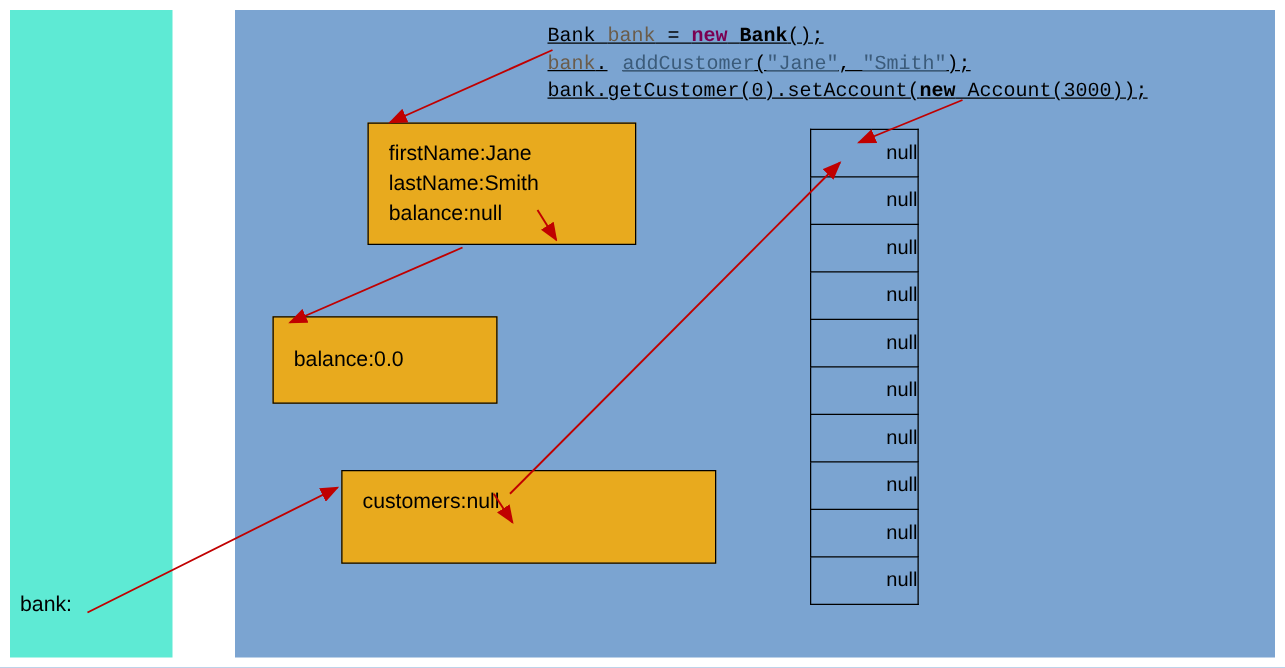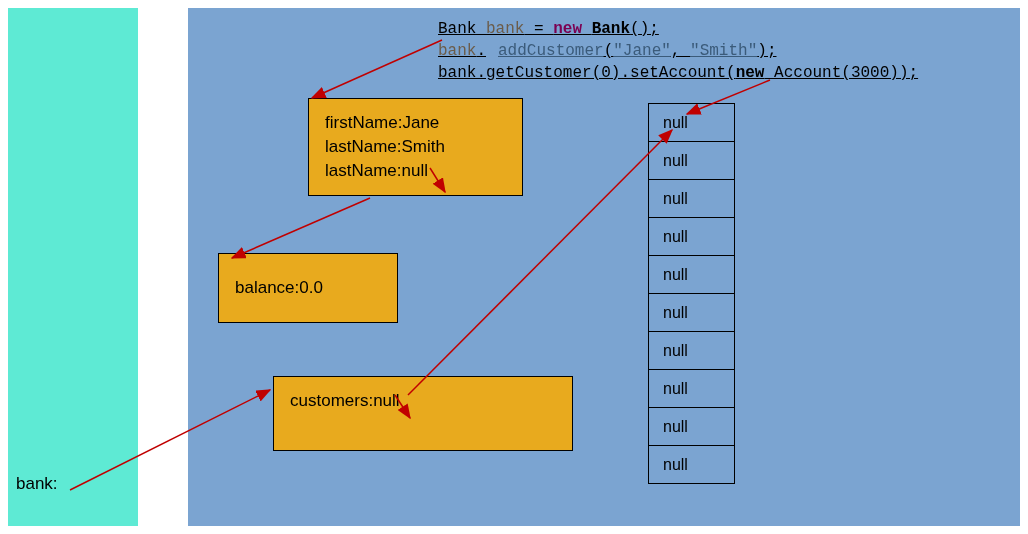--- a/index.html
+++ b/index.html
@@ -45,34 +45,34 @@
     .kw-string { color: #3b5b7a; text-decoration: underline; }
     .kw-bank { color: #6b5c4a; }
     .box {
       position: absolute;
       background: #e8aa1e;
       border: 1px solid #000;
       padding: 12px 16px;
       font-size: 17px;
       line-height: 24px;
     }
-    .box-customer { left: 120px; top: 90px; width: 215px; height: 98px; }
+    .box-customer { left: 106px; top: 90px; width: 215px; height: 98px; }
     .box-balance  { left: 30px;  top: 245px; width: 180px; height: 70px; display: flex; align-items: center; }
     .box-bank     { left: 85px;  top: 368px; width: 300px; height: 75px; }
     .array-table {
       position: absolute;
       left: 460px;
       top: 95px;
       border-collapse: collapse;
     }
     .array-table td {
       border: 1px solid #000;
       width: 86px;
       height: 38px;
-      text-align: left;
+      text-align: right;
       padding-left: 14px;
       font-size: 16px;
     }
     .bank-label {
       position: absolute;
       left: 8px;
       bottom: 32px;
       font-size: 17px;
     }
     svg.arrows {
@@ -103,21 +103,21 @@
       <span class="kw-bank">bank</span><span>.</span><span class="kw-method">addCustomer</span><span>(</span><span class="kw-string">"Jane"</span><span>, </span><span class="kw-string">"Smith"</span><span>);</span>
     </span>
     <span class="code-line">
       <span>bank.getCustomer(0).setAccount(</span><span class="kw-bold">new</span><span> Account(3000));</span>
     </span>
   </div>
 
   <div class="box box-customer">
     <div>firstName:Jane</div>
     <div>lastName:Smith</div>
-    <div>lastName:null</div>
+    <div>balance:null</div>
   </div>
 
   <div class="box box-balance">
     <div>balance:0.0</div>
   </div>
 
   <div class="box box-bank">
     <div>customers:null</div>
   </div>
 

